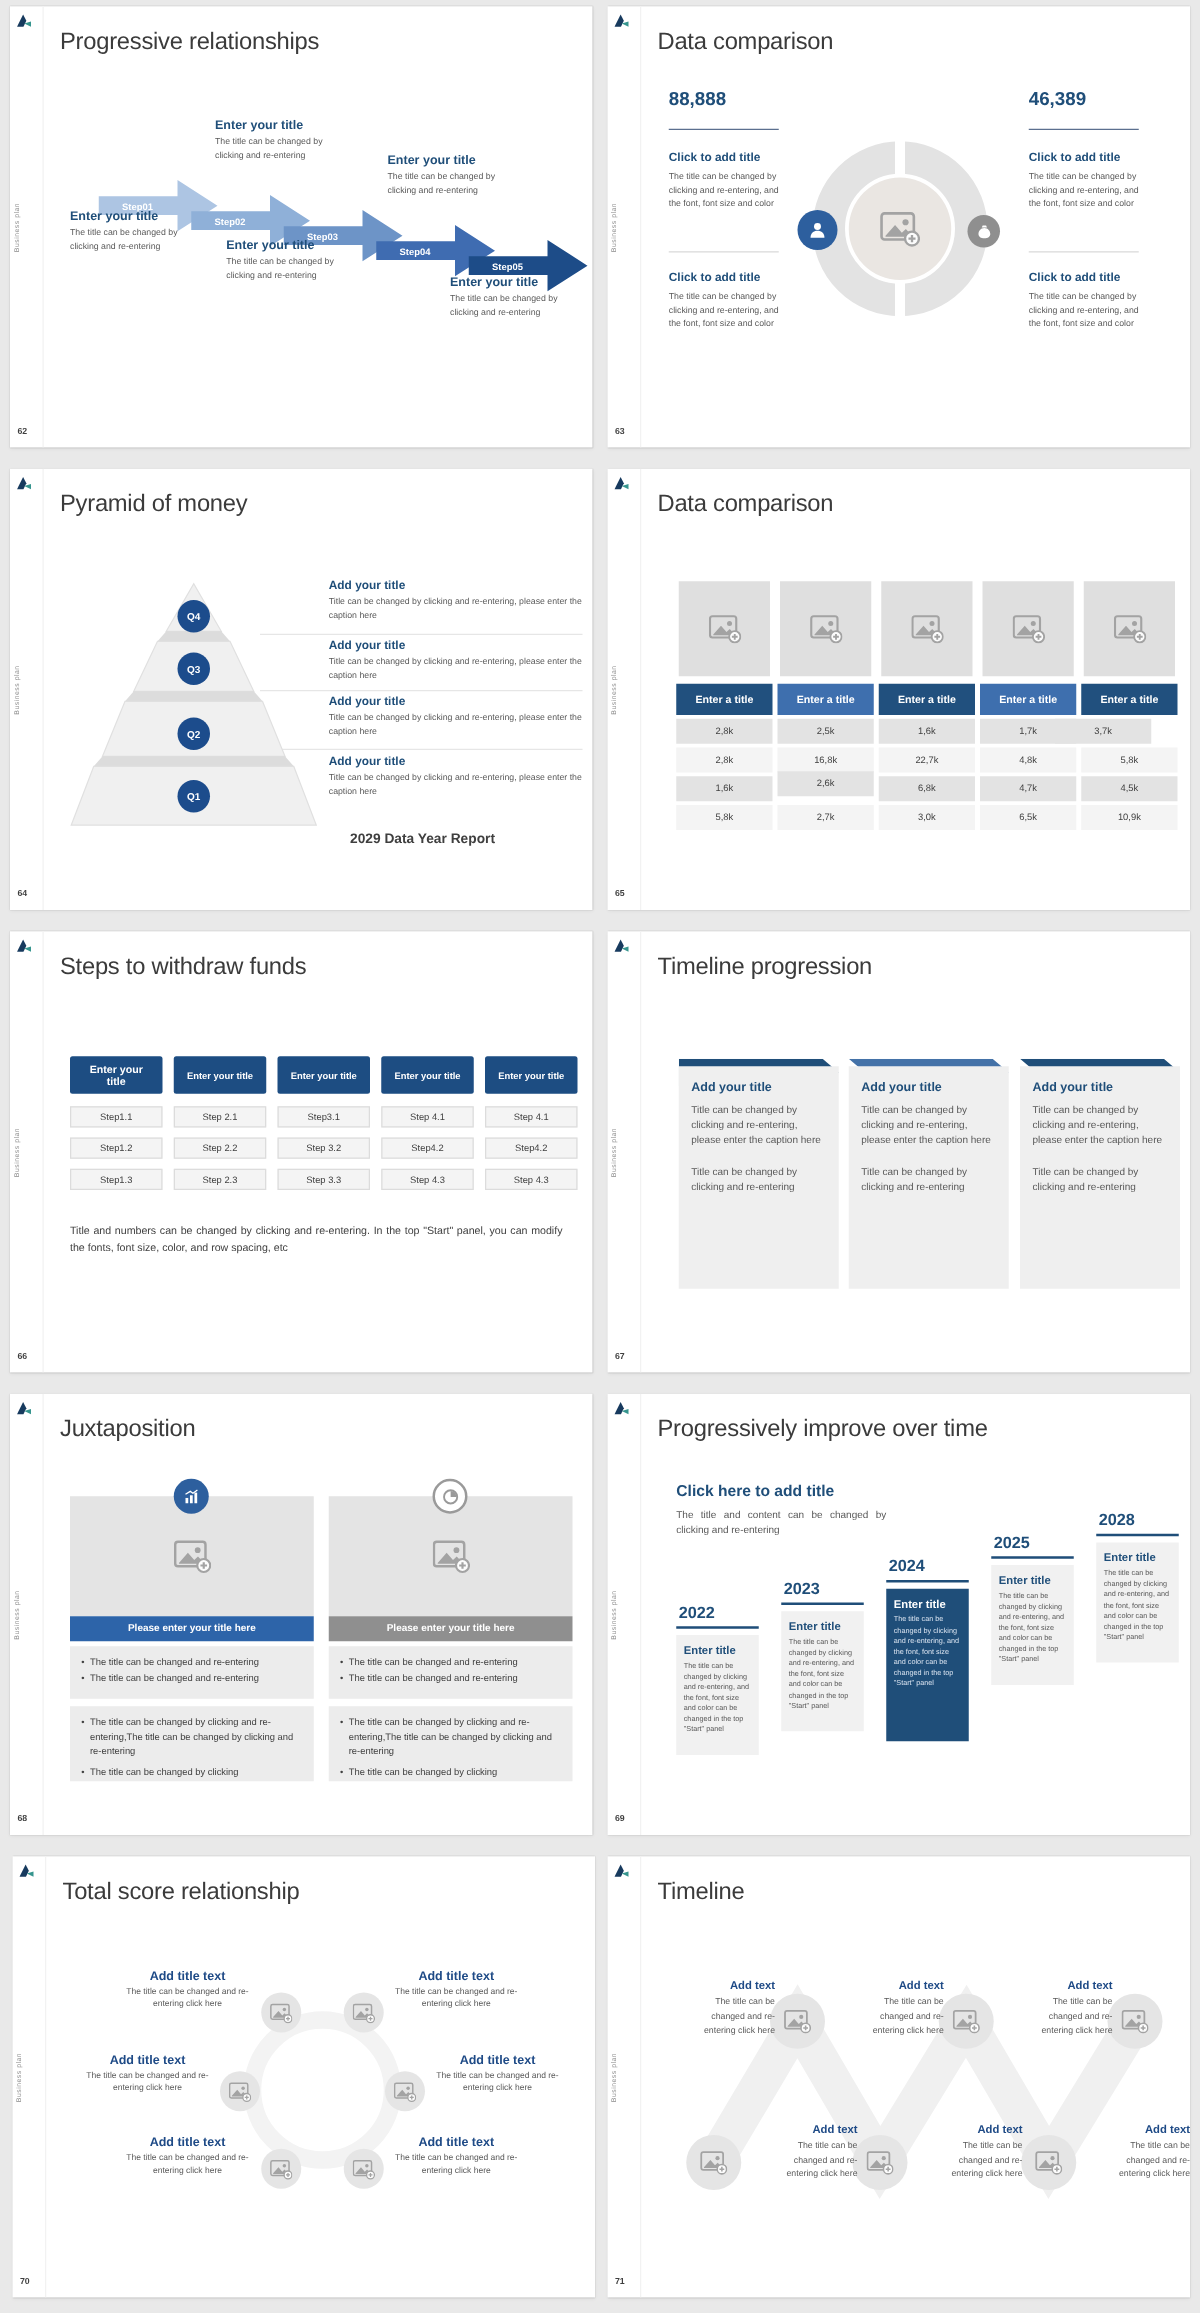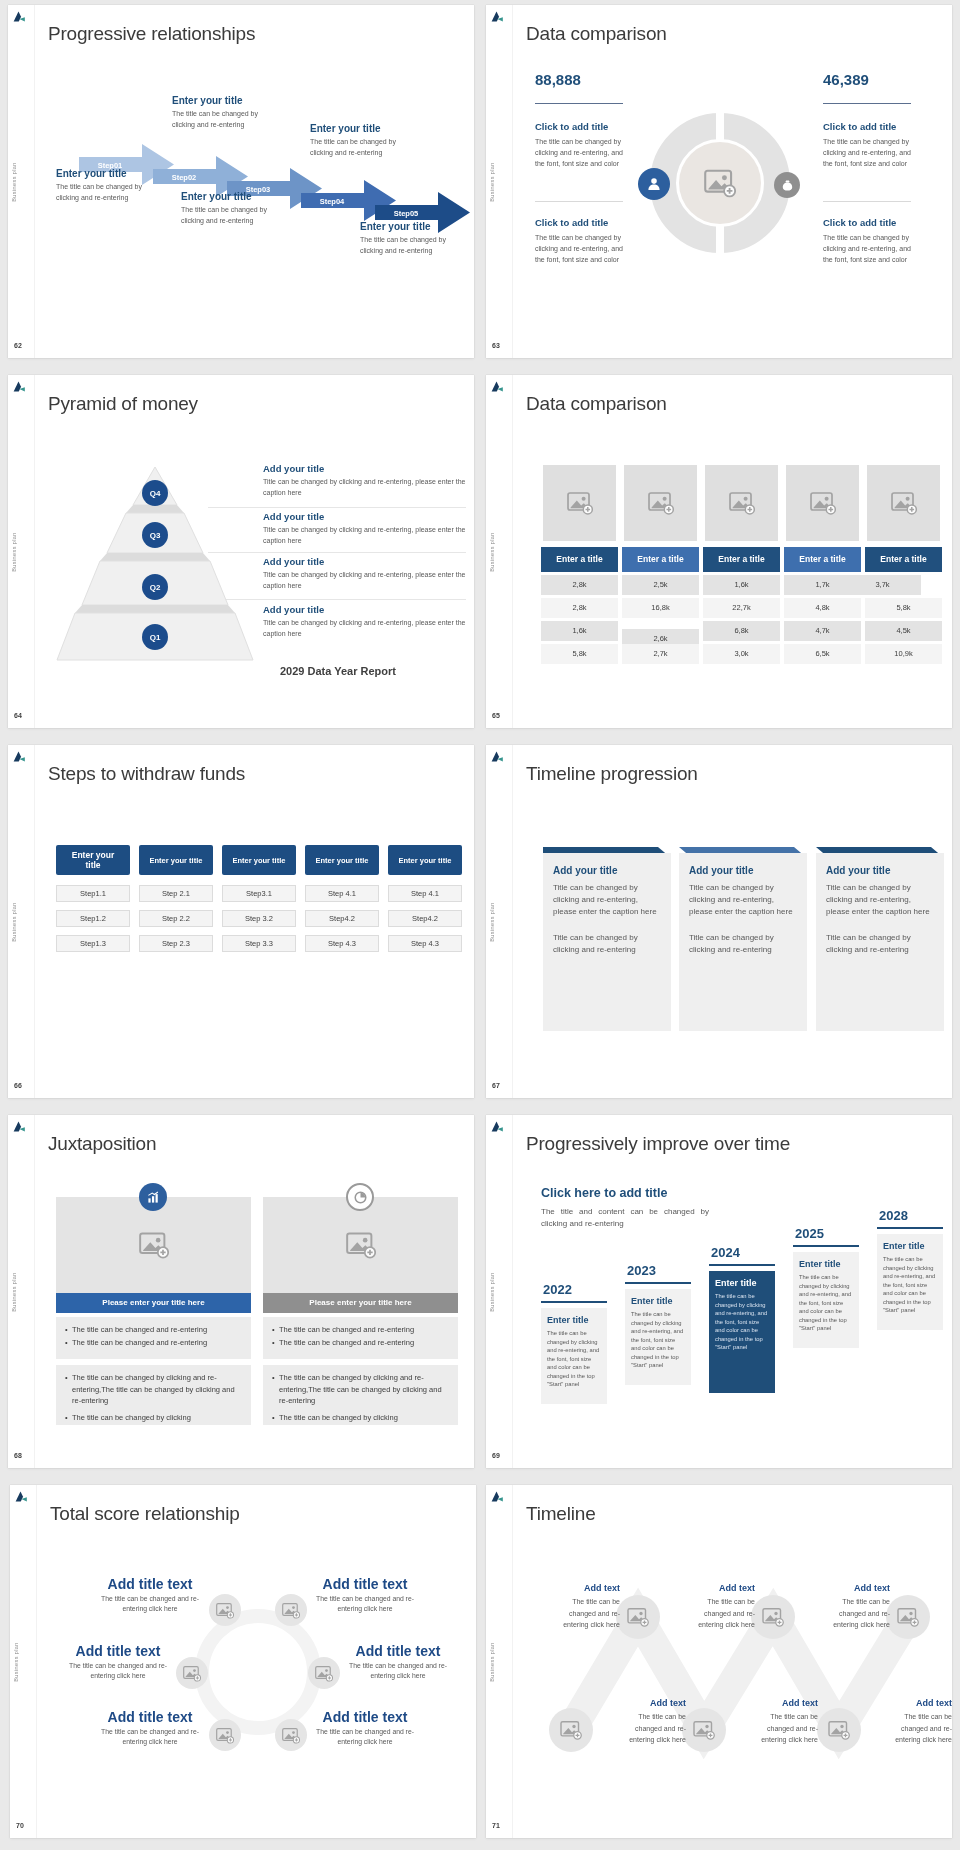--- a/index.html
+++ b/index.html
@@ -34,21 +34,21 @@
   .bu{position:relative;padding-left:8px;font-size:7.5px;line-height:13px;color:#404040;}
   .bu::before{content:"•";position:absolute;left:1px;}
   .yr{position:absolute;font-size:13px;font-weight:700;color:#1f4e79;}
   .yline{position:absolute;width:66px;height:2px;background:#1f4e79;}
   .ypanel{position:absolute;width:66px;background:#f1f1f1;padding:7px 6px;}
   .ypanel .h{font-size:9px;font-weight:700;color:#1f4e79;margin-bottom:4px;}
   .ypanel .b{font-size:5.8px;line-height:8.5px;color:#595959;}
   .ypanel.hl{background:#1f4e79;}
   .ypanel.hl .h{color:#fff;} .ypanel.hl .b{color:#d8e2ef;}
   .t70{position:absolute;width:110px;text-align:center;}
-  .t70 .h{font-size:14px;font-weight:700;color:#1e4a86;}
+  .t70 .h{font-size:10px;font-weight:700;color:#1e4a86;}
   .t70 .b{font-size:6.8px;line-height:10px;color:#595959;margin-top:2px;}
   .t71{position:absolute;width:74px;text-align:right;}
   .t71 .h{font-size:9px;font-weight:700;color:#1e4a86;}
   .t71 .b{font-size:7px;line-height:11.5px;color:#595959;margin-top:3px;}
   svg{display:block;}
 </style>
 </head>
 <body>
 
 <svg width="0" height="0" style="position:absolute" aria-hidden="true">
@@ -278,21 +278,21 @@
   <div class="t65c r02" style="left:298px;top:200px">1,7k</div>
   <div class="t65c r02" style="left:358px;top:200px">3,7k</div>
 
   <div class="t65c r13" style="left:55px;top:223px">2,8k</div>
   <div class="t65c r13" style="left:136px;top:223px">16,8k</div>
   <div class="t65c r13" style="left:217px;top:223px">22,7k</div>
   <div class="t65c r13" style="left:298px;top:223px">4,8k</div>
   <div class="t65c r13" style="left:379px;top:223px">5,8k</div>
 
   <div class="t65c r02" style="left:55px;top:246px">1,6k</div>
-  <div class="t65c r02" style="left:136px;top:254px">2,6k</div>
+  <div class="t65c r02" style="left:136px;top:242px">2,6k</div>
   <div class="t65c r02" style="left:217px;top:246px">6,8k</div>
   <div class="t65c r02" style="left:298px;top:246px">4,7k</div>
   <div class="t65c r02" style="left:379px;top:246px">4,5k</div>
 
   <div class="t65c r13" style="left:55px;top:269px">5,8k</div>
   <div class="t65c r13" style="left:136px;top:269px">2,7k</div>
   <div class="t65c r13" style="left:217px;top:269px">3,0k</div>
   <div class="t65c r13" style="left:298px;top:269px">6,5k</div>
   <div class="t65c r13" style="left:379px;top:269px">10,9k</div>
 </div>
@@ -323,20 +323,21 @@
   <div class="t66c" style="left:214px;top:165px">Step 3.2</div>
   <div class="t66c" style="left:297px;top:165px">Step4.2</div>
   <div class="t66c" style="left:380px;top:165px">Step4.2</div>
 
   <div class="t66c" style="left:48px;top:190px">Step1.3</div>
   <div class="t66c" style="left:131px;top:190px">Step 2.3</div>
   <div class="t66c" style="left:214px;top:190px">Step 3.3</div>
   <div class="t66c" style="left:297px;top:190px">Step 4.3</div>
   <div class="t66c" style="left:380px;top:190px">Step 4.3</div>
 
+  <div class="a" style="left:48px;top:232px;width:394px;font-size:8.5px;line-height:14px;color:#404040;text-align:justify">Title and numbers can be changed by clicking and re-entering. In the top "Start" panel, you can modify the fonts, font size, color, and row spacing, etc</div>
 </div>
 
 <div class="slide" style="left:486px;top:745px">
   <div class="sline"></div>
   <svg class="logo">
       <use href="#icn-logo"></use>
     </svg>
   <div class="vlabel">Business plan</div>
   <div class="pnum">67</div>
   <div class="stitle">Timeline progression</div>

